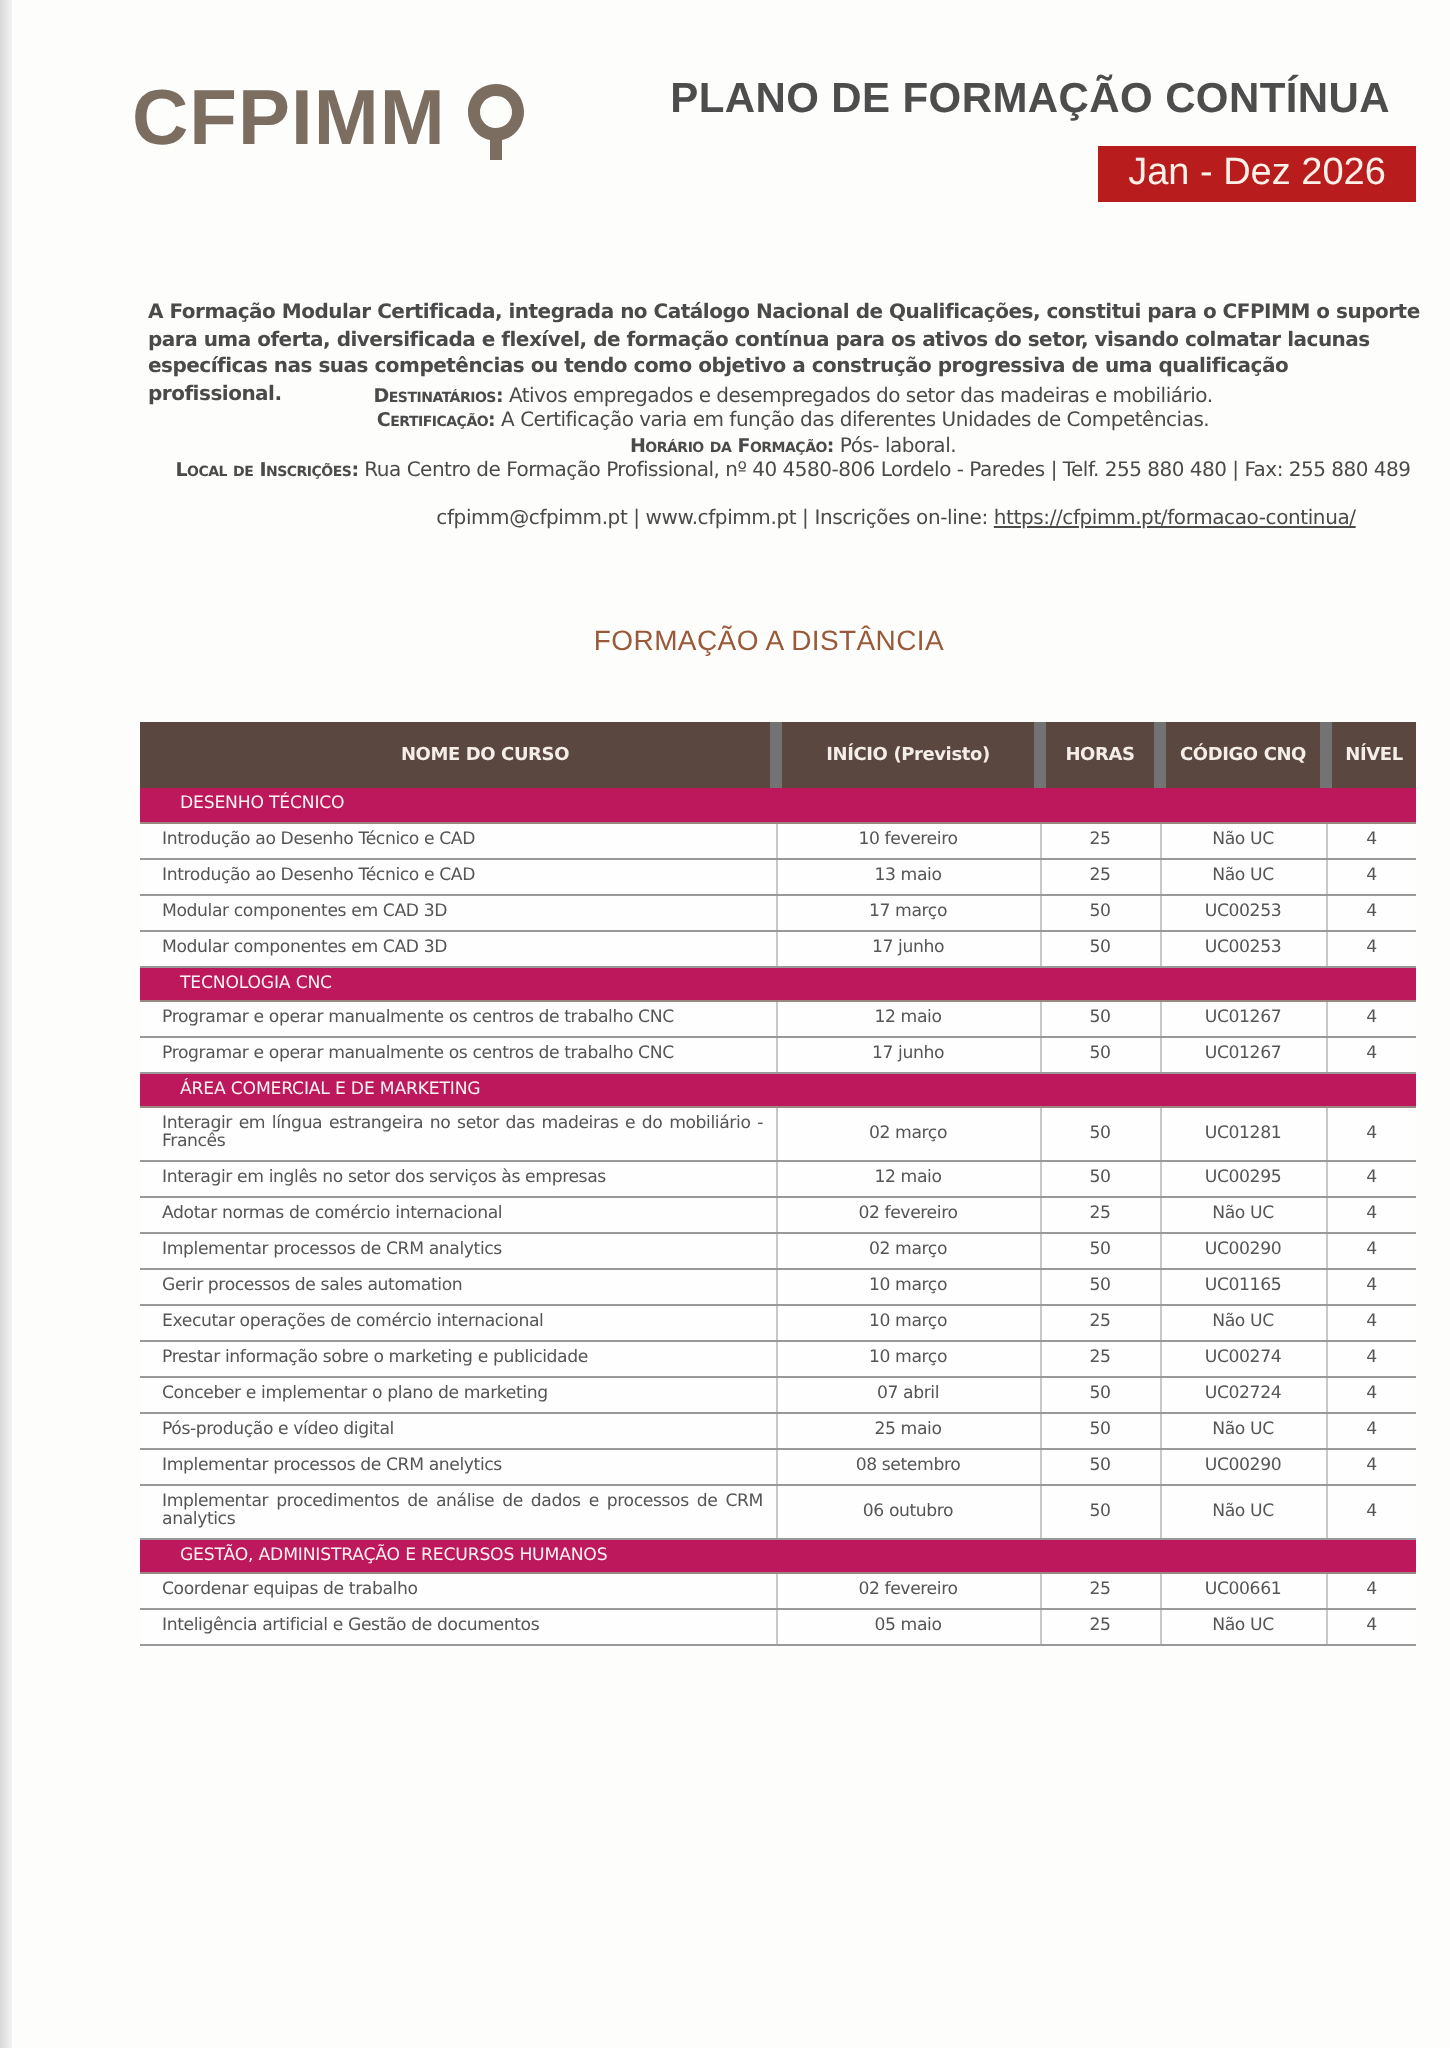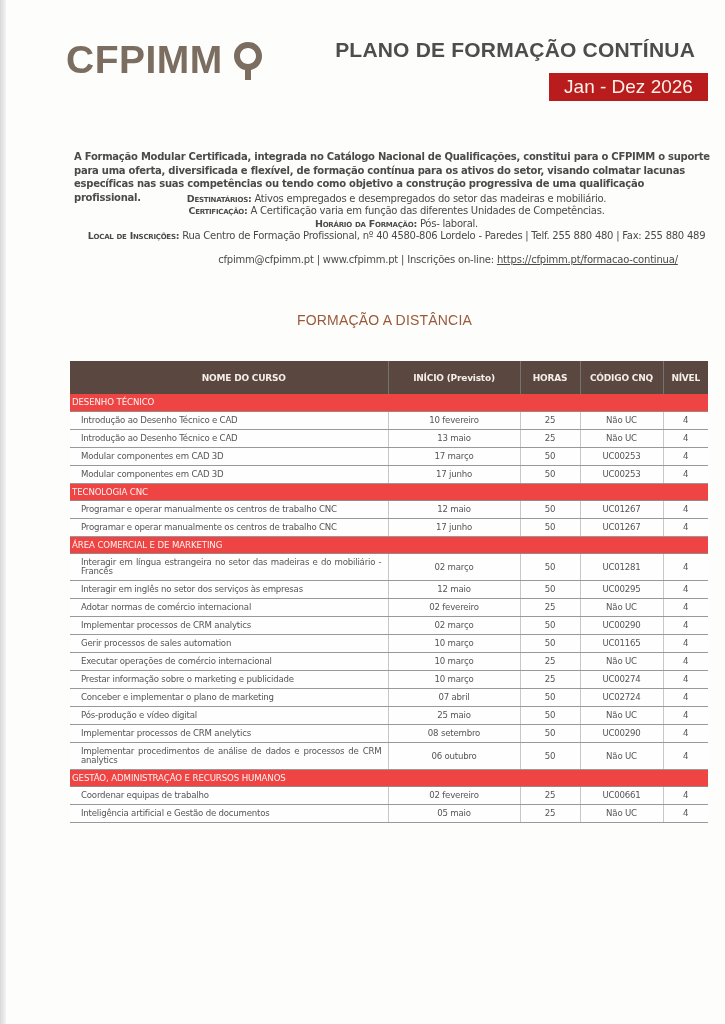--- a/index.html
+++ b/index.html
@@ -23,23 +23,23 @@
   .contact a { color: #4a4a4a; text-decoration: underline; }
 
   .section-title { position: absolute; left: 0; top: 312px; width: 725px; text-align: center; padding-left: 44px; font-family: "Liberation Sans", sans-serif; font-size: 14px; color: #9a5a3a; letter-spacing: 0.2px; }
 
   table.courses { position: absolute; left: 70px; top: 345px; width: 638px; border-collapse: collapse; font-size: 8.6px; color: #555; letter-spacing: -0.2px; margin-top: 16px; }
   table.courses col.c1 { width: 318px; }
   table.courses col.c2 { width: 132px; }
   table.courses col.c3 { width: 60px; }
   table.courses col.c4 { width: 83px; }
   table.courses col.c5 { width: 45px; }
-  table.courses thead th { background: #5a4840; color: #f4ede8; font-weight: 700; font-size: 9px; height: 33px; text-align: center; border-left: 1px solid #737373; }
+  table.courses thead th { background: #5a4840; color: #f4ede8; font-weight: 700; font-size: 9px; height: 33px; text-align: center; border-left: 6px solid #737373; }
   table.courses thead th:first-child { border-left: none; text-align: center; padding-left: 30px; }
-  table.courses tr.group td { background: #ef4444; color: #fbf4f2; font-size: 8.6px; height: 17px; padding-left: 2px; text-transform: uppercase; letter-spacing: -0.1px; border-bottom: 1px solid #9b8782; }
+  table.courses tr.group td { background: #be185d; color: #fbf4f2; font-size: 8.6px; height: 17px; padding-left: 20px; text-transform: uppercase; letter-spacing: -0.1px; border-bottom: 1px solid #9b8782; }
   table.courses tr.row td { height: 18px; border-bottom: 1px solid #999; border-left: 1px solid #c8c8c8; text-align: center; background: #fefefe; }
   table.courses tr.row td:first-child { border-left: none; text-align: left; padding-left: 11px; }
   table.courses tr.row.tall td { height: 27px; }
   table.courses tr.row.tall td:first-child { line-height: 9px; padding-right: 6px; text-align: justify; }
 </style>
 </head>
 <body>
 
 <div class="page-edge"></div>
 

